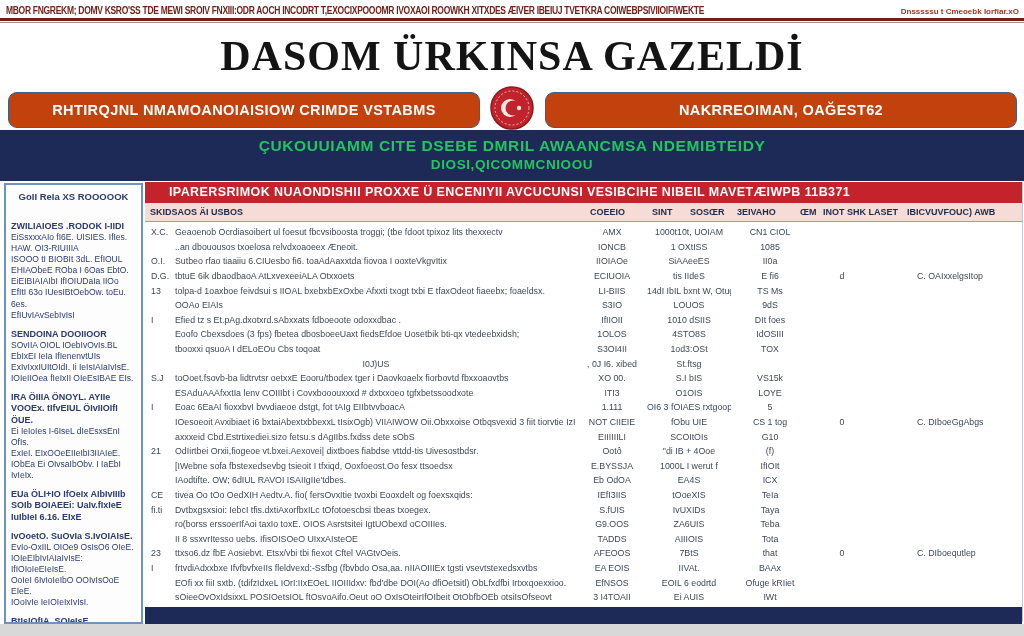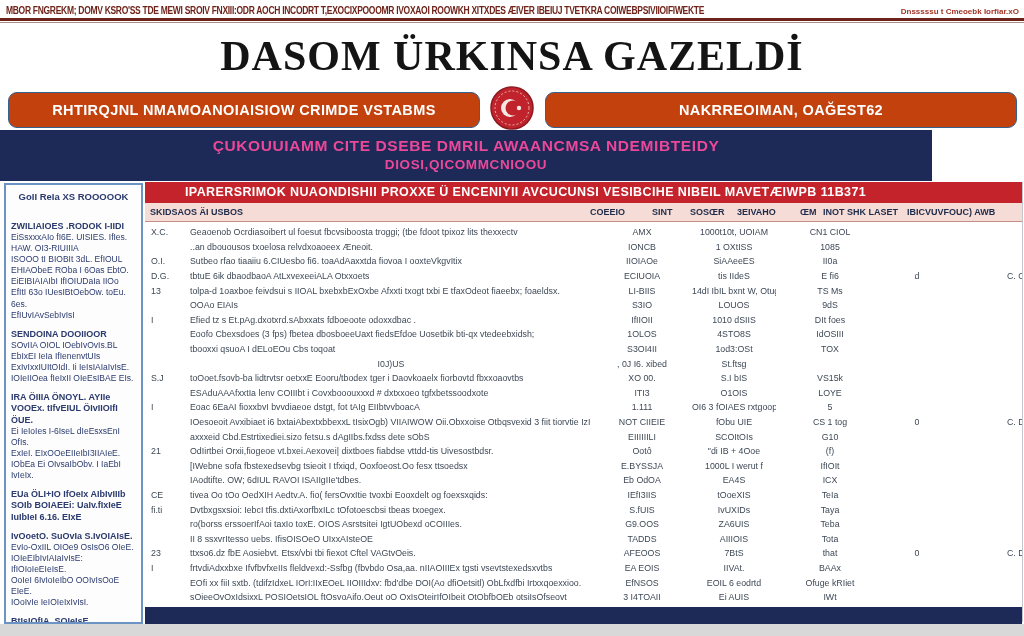--- a/index.html
+++ b/index.html
@@ -23,46 +23,46 @@
   
   .navbtn{position:absolute;top:92px;height:34px;width:470px;background:#c2410c;
        border:1px solid #35618e;border-radius:9px;color:#fff;font-weight:bold;
        font-size:14.5px;letter-spacing:.4px;display:flex;align-items:center;justify-content:center;
        white-space:nowrap;}
   .navbtn.left{left:8px;}
   .navbtn.right{left:545px;}
   .emblem{position:absolute;left:490px;top:86px;width:44px;height:44px;}
 
   
-  .banner{position:absolute;top:130px;left:0;width:932px;height:51px;background:#1d2a57;
-       color:#ec4899;text-align:center;font-weight:bold;}
+  .banner{position:absolute;top:130px;left:0;width:1024px;height:51px;background:#1d2a57;
+       color:#22c55e;text-align:center;font-weight:bold;}
   .banner .l1{margin-top:7px;font-size:15.5px;letter-spacing:.6px;}
   .banner .l2{margin-top:2px;font-size:13.5px;letter-spacing:.6px;text-align:center;}
 
   
   .sidebar{position:absolute;left:4px;top:183px;width:125px;height:425px;background:#fdfdfd;
        border:2px solid #6b93c4;padding:6px 5px;color:#2a3a6e;font-size:8.5px;overflow:hidden;}
   .sidebar .sb-heading{text-align:center;font-weight:bold;font-size:9.5px;margin-bottom:19px;}
   .sb-section{margin-bottom:8px;}
   .sb-title{font-weight:bold;font-size:9px;line-height:1.25;}
   .sb-line{line-height:1.3;}
 
   
   .main{position:absolute;left:145px;top:182px;width:877px;height:440px;background:#fff;
        border-right:1px solid #c3c7cc;}
   .red-title{height:21px;background:#c4232b;color:#fff;font-weight:bold;font-size:12.5px;
-       line-height:21px;padding-left:40px;letter-spacing:.4px;white-space:nowrap;overflow:hidden;}
+       line-height:21px;padding-left:24px;letter-spacing:.4px;white-space:nowrap;overflow:hidden;}
   .pink-header{position:relative;height:18px;background:#f5dcd6;border-bottom:1px solid #c58f87;}
   .ph-left{position:absolute;left:5px;top:4px;font-size:9px;font-weight:bold;color:#1d2a4a;}
   .ph-col{position:absolute;top:4px;font-size:9px;font-weight:bold;color:#1d2a4a;white-space:nowrap;}
   .h1{left:445px}.h2{left:507px}.h3{left:545px}.h4{left:592px}.h5{left:655px}.h6{left:678px}.h7{left:762px}
 
   .tbody{height:382px;overflow:hidden;padding-top:3px;}
   .trow{display:grid;grid-template-columns:30px 402px 70px 84px 78px 66px 1fr;
-       height:14.6px;font-size:8.8px;color:#3d4855;align-items:center;gap:15px;}
+       height:14.6px;font-size:8.8px;color:#3d4855;align-items:center;}
   .trow .no{text-align:left;padding-left:6px;overflow:hidden;white-space:nowrap;}
   .trow .desc{overflow:hidden;white-space:nowrap;}
   .trow .c{text-align:center;overflow:hidden;white-space:nowrap;}
   .trow .c5{text-align:left;padding-left:42px;overflow:hidden;white-space:nowrap;}
 
   .main-footer{height:18px;background:#1d2a57;}
 
   .bottom-strip{position:absolute;top:624px;left:0;width:1024px;height:12px;background:#d8d8d8;}
 </style>
 </head>

